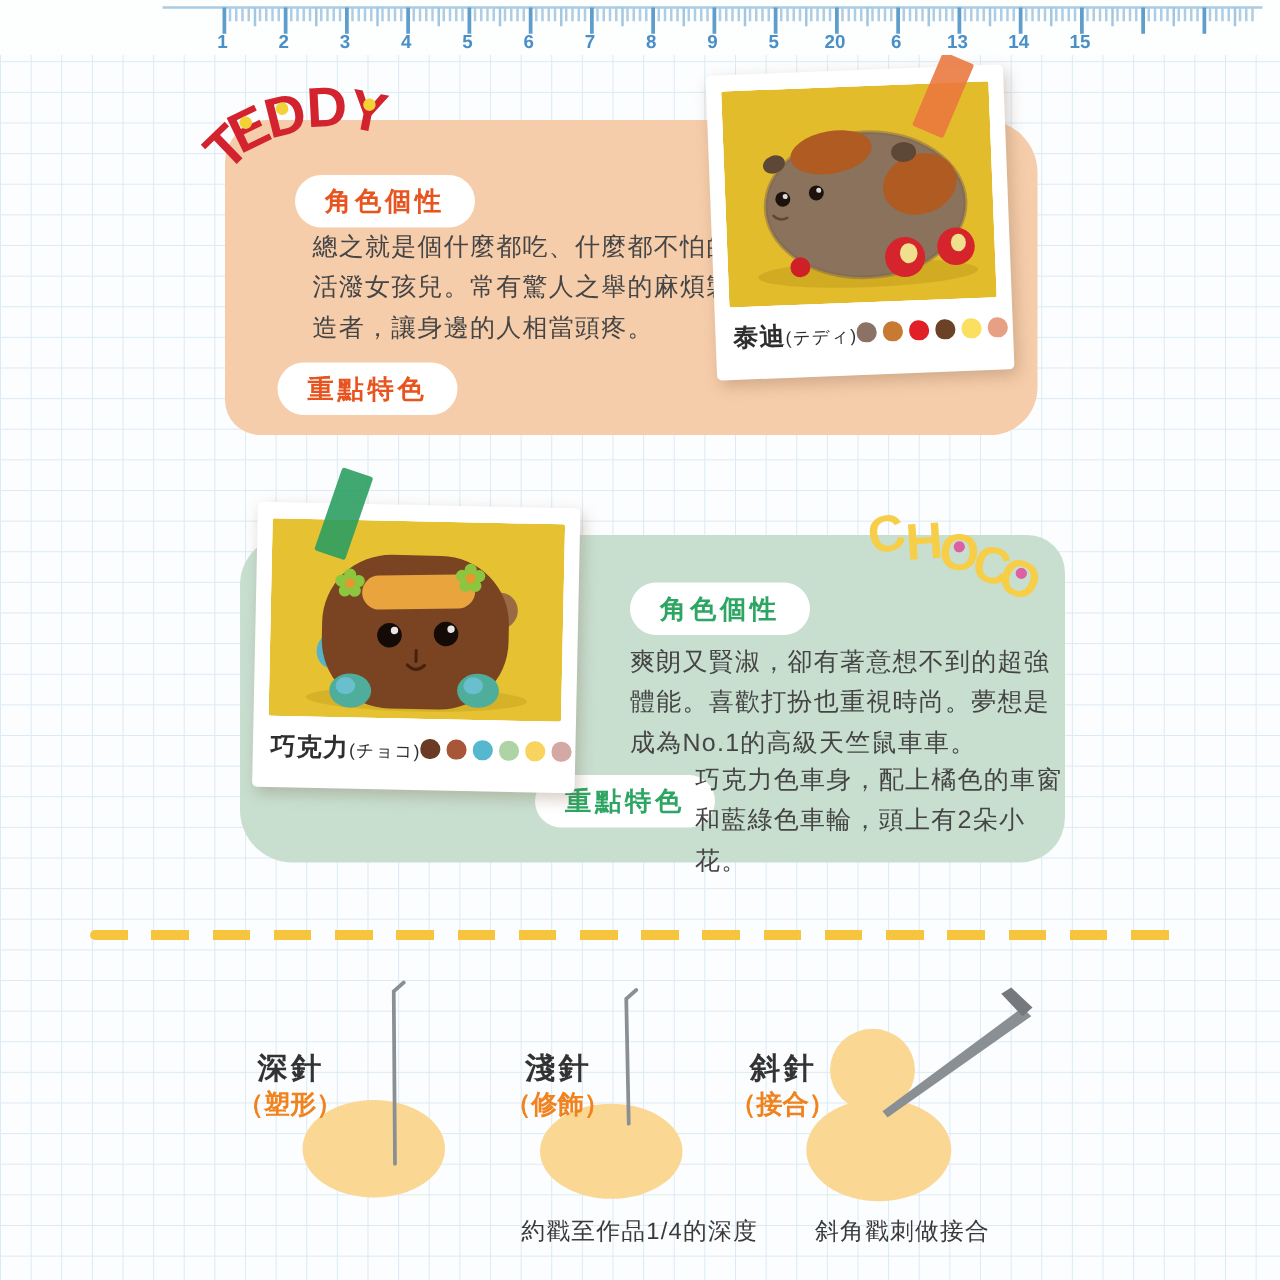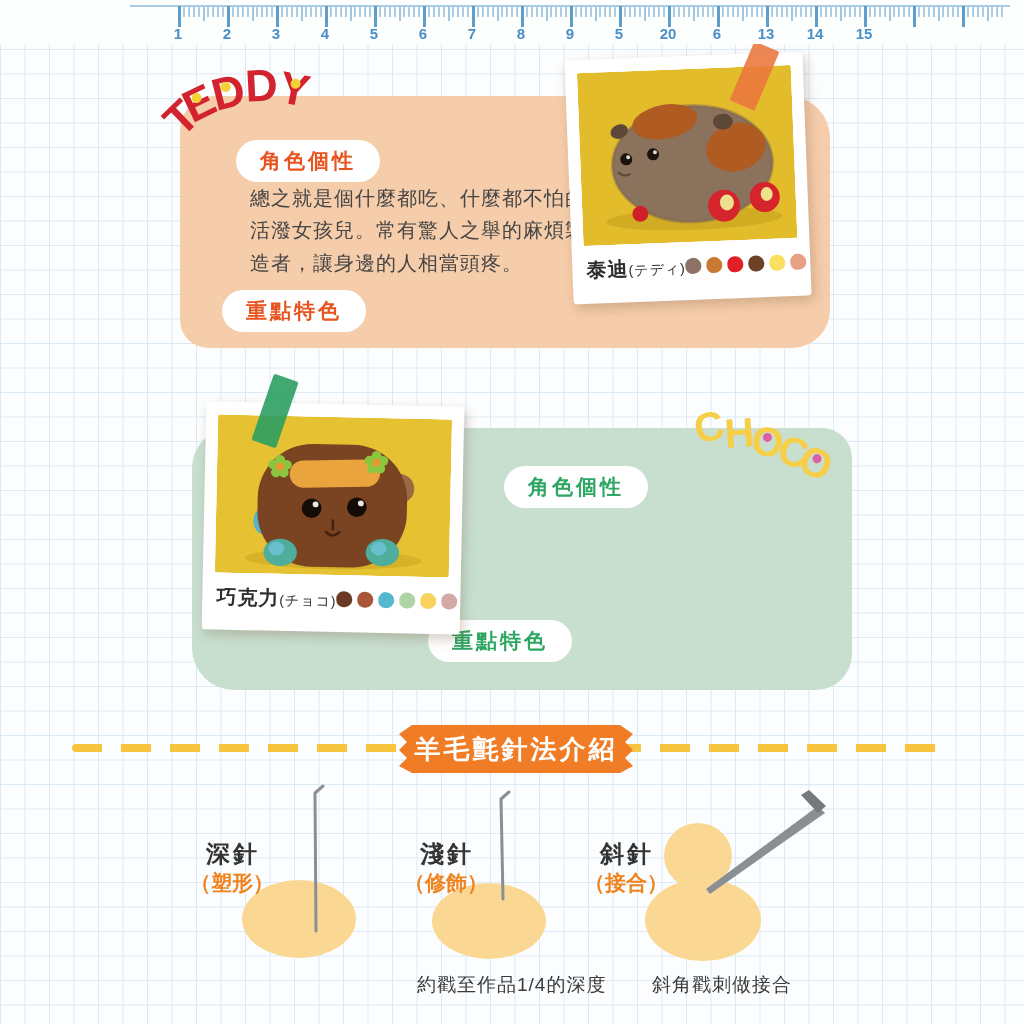--- a/index.html
+++ b/index.html
@@ -317,21 +317,26 @@
         <span class="dot" style="background: rgb(107, 66, 38);"></span>
         <span class="dot" style="background: rgb(251, 223, 96);"></span>
         <span class="dot" style="background: rgb(232, 160, 132);"></span>
       </div>
     </div>
   </div>
   <div id="teddy-tape" class="washi"></div>
 
   <div id="choco-card" class="card" style="background: rgb(200, 223, 208);">
     <div class="pill choco" style="left:312px;top:38px;">角色個性</div>
+    <div class="body-text" style="left:312px;top:86px;">爽朗又賢淑，卻有著意想不到的超強
+體能。喜歡打扮也重視時尚。夢想是
+成為No.1的高級天竺鼠車車。</div>
     <div class="pill choco" style="left:236px;top:192px;">重點特色</div>
+    <div class="body-text" style="left:364px;top:180px;">巧克力色車身，配上橘色的車窗
+和藍綠色車輪，頭上有2朵小花。</div>
   </div>
   <div id="choco-logo" class="bubble-word"><span class="lt">C</span><span class="lt">H</span><span class="lt">O</span><span class="lt">C</span><span class="lt">O</span></div>
 
   <div id="choco-polaroid" class="polaroid">
     <div class="photo">
       <svg viewBox="0 0 238 162" preserveAspectRatio="none">
         <rect width="238" height="162" fill="#e6c232"></rect>
         <ellipse cx="120" cy="146" rx="90" ry="10" fill="#c6a51f" opacity="0.55"></ellipse>
         <circle cx="186" cy="72" r="15" fill="#9a6a45"></circle>
         <ellipse cx="50" cy="108" rx="12" ry="14" fill="#58b3c9"></ellipse>
@@ -374,23 +379,20 @@
         <span class="dot" style="background: rgb(86, 184, 206);"></span>
         <span class="dot" style="background: rgb(174, 212, 165);"></span>
         <span class="dot" style="background: rgb(248, 211, 94);"></span>
         <span class="dot" style="background: rgb(212, 169, 165);"></span>
       </div>
     </div>
   </div>
   <div id="choco-tape" class="washi"></div>
 
   <div class="dash-line"></div>
-  <div class="ribbon" style="background: rgb(240, 125, 38);">
-    <span>羊毛氈針法介紹</span>
-  </div>
 
   <span id="t1-title" class="tech-title">深針</span>
   <span id="t1-sub" class="tech-sub">（塑形）</span>
 
   <span id="t2-title" class="tech-title">淺針</span>
   <span id="t2-sub" class="tech-sub">（修飾）</span>
   <span id="t2-cap" class="tech-caption">約戳至作品1/4的深度</span>
 
   <span id="t3-title" class="tech-title">斜針</span>
   <span id="t3-sub" class="tech-sub">（接合）</span>

